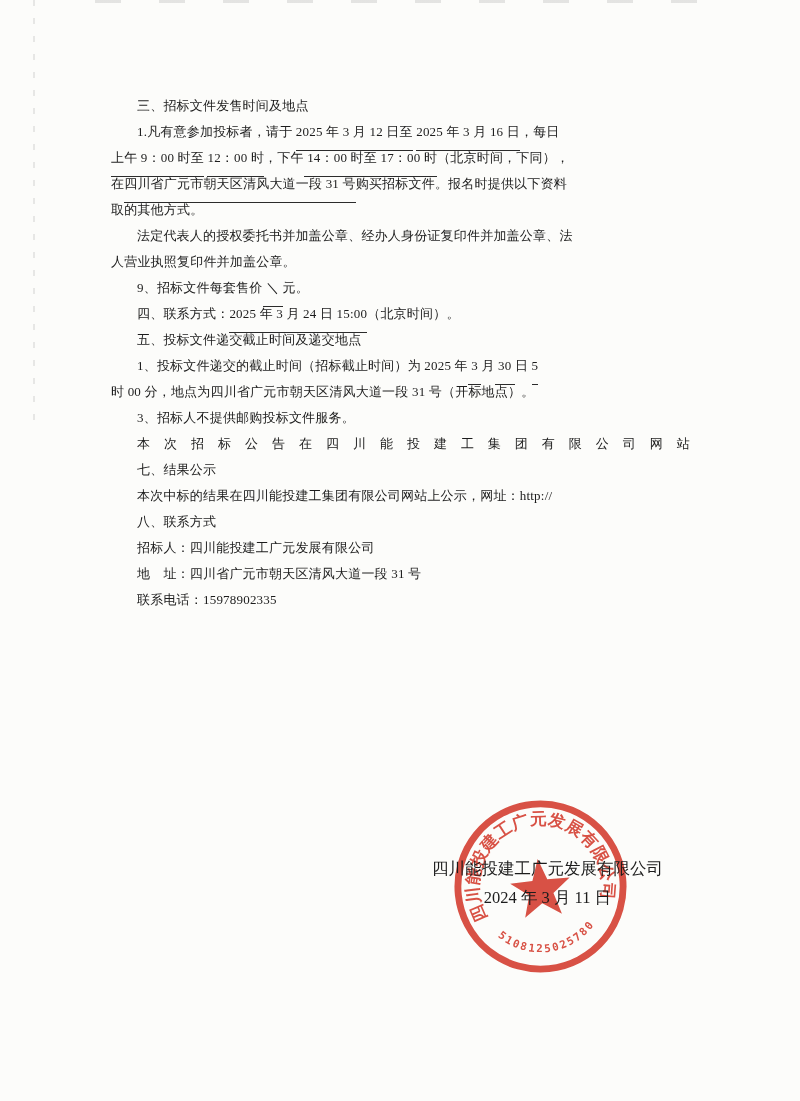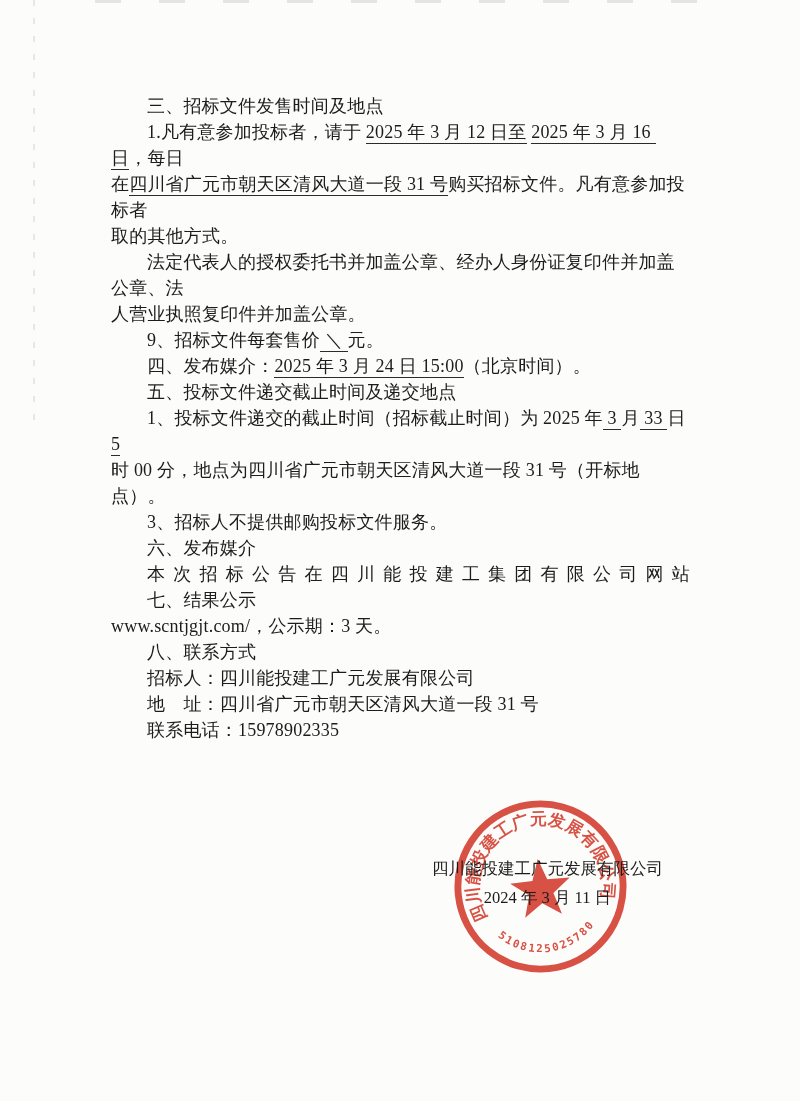--- a/index.html
+++ b/index.html
@@ -20,28 +20,28 @@
     opacity: .5;
   }
   .scan-edge-top {
     position: absolute; left: 95px; top: 0; width: 615px; height: 3px;
     background: repeating-linear-gradient(90deg, rgba(130,130,130,.4) 0 26px, transparent 26px 64px);
     opacity: .5;
   }
 
   .doc {
     position: absolute; left: 111px; top: 93px; width: 579px;
-    font-size: 18px; line-height: 26px;
+    font-size: 13px; line-height: 26px;
     letter-spacing: 0.2px;
     z-index: 2;
   }
   .line { white-space: pre-wrap; }
   .line.ind { text-indent: 2em; }
   .line.stretch { text-align: justify; text-align-last: justify; }
-  .u { border-bottom: 1px solid #2b2b2b; padding-bottom: 1px; }
+  .u { border-bottom: 1px solid #2b2b2b; padding-bottom: 11px; }
 
   .sig {
     position: absolute; left: 380px; top: 854px; width: 335px;
     text-align: center; font-size: 16.5px; line-height: 29px;
     z-index: 3;
   }
 
   .seal {
     position: absolute; left: 452px; top: 798px; width: 177px; height: 177px;
     z-index: 2;
@@ -55,34 +55,34 @@
 <body>
 
 <div class="page">
 
   <div class="scan-edge-left"></div>
   <div class="scan-edge-top"></div>
 
   <div class="doc">
       <div class="line ind"><span>三、招标文件发售时间及地点</span></div>
       <div class="line ind"><span>1.凡有意参加投标者，请于 </span><span class="u">2025 年 3 月 12 日至</span><span> </span><span class="u">2025 年 3 月 16 日</span><span>，每日</span></div>
-      <div class="line"><span>在</span><span class="u">四川省广元市朝天区清风大道一段 31 号</span><span>购买招标文件。凡有意参加投标者</span></div>
+      <div class="line"><span class="u">上午 9：00 时至</span><span> </span><span class="u">12：00 时</span><span>，下午</span><span class="u"> 14：00 时至 17：00 时</span><span>（北京时间，下同），</span></div>
+      <div class="line"><span>在</span><span class="u">四川省广元市朝天区清风大道一段 31 号</span><span>购买招标文件。报名时提供以下资料</span></div>
       <div class="line"><span>取的其他方式。</span></div>
       <div class="line ind"><span>法定代表人的授权委托书并加盖公章、经办人身份证复印件并加盖公章、法</span></div>
       <div class="line"><span>人营业执照复印件并加盖公章。</span></div>
       <div class="line ind"><span>9、招标文件每套售价</span><span class="u"> ＼ </span><span>元。</span></div>
-      <div class="line ind"><span>四、发布媒介：</span><span class="u">2025 年 3 月 24 日 15:00</span><span>（北京时间）。</span></div>
+      <div class="line ind"><span>四、联系方式：</span><span class="u">2025 年 3 月 24 日 15:00</span><span>（北京时间）。</span></div>
       <div class="line ind"><span>五、投标文件递交截止时间及递交地点</span></div>
-      <div class="line ind"><span>1、投标文件递交的截止时间（招标截止时间）为 2025 年</span><span class="u"> 3 </span><span>月</span><span class="u"> 33 </span><span>日 </span><span class="u">5</span></div>
+      <div class="line ind"><span>1、投标文件递交的截止时间（招标截止时间）为 2025 年</span><span class="u"> 3 </span><span>月</span><span class="u"> 30 </span><span>日 </span><span class="u">5</span></div>
       <div class="line"><span>时 00 分，地点为四川省广元市朝天区清风大道一段 31 号（开标地点）。</span></div>
       <div class="line ind"><span>3、招标人不提供邮购投标文件服务。</span></div>
-      <div class="line ind"><span>六、发布媒介</span></div>
       <div class="line ind stretch"><span>本 次 招 标 公 告 在 四 川 能 投 建 工 集 团 有 限 公 司 网 站</span></div>
       <div class="line ind"><span>七、结果公示</span></div>
-      <div class="line"><span>www.scntjgjt.com/，公示期：3 天。</span></div>
+      <div class="line ind"><span>本次中标的结果在四川能投建工集团有限公司网站上公示，网址：http://</span></div>
       <div class="line ind"><span>八、联系方式</span></div>
       <div class="line ind"><span>招标人：四川能投建工广元发展有限公司</span></div>
       <div class="line ind"><span>地　址：四川省广元市朝天区清风大道一段 31 号</span></div>
       <div class="line ind"><span>联系电话：15978902335</span></div>
     </div>
 
   <div class="seal">
     <svg viewBox="0 0 180 180" xmlns="http://www.w3.org/2000/svg">
       <defs>
         <path id="ringArc" d="M 32.9 116.6 A 63 63 0 1 1 147.1 116.6" fill="none"></path>

